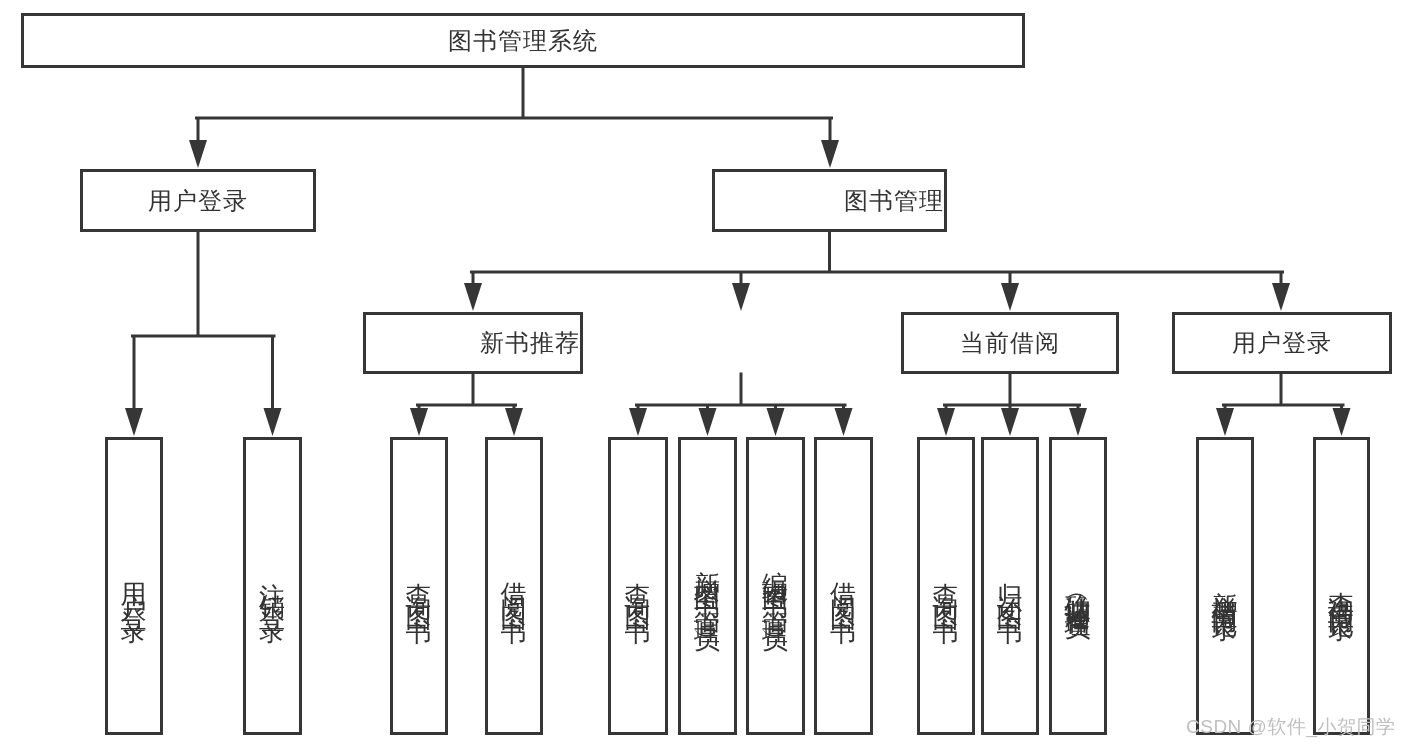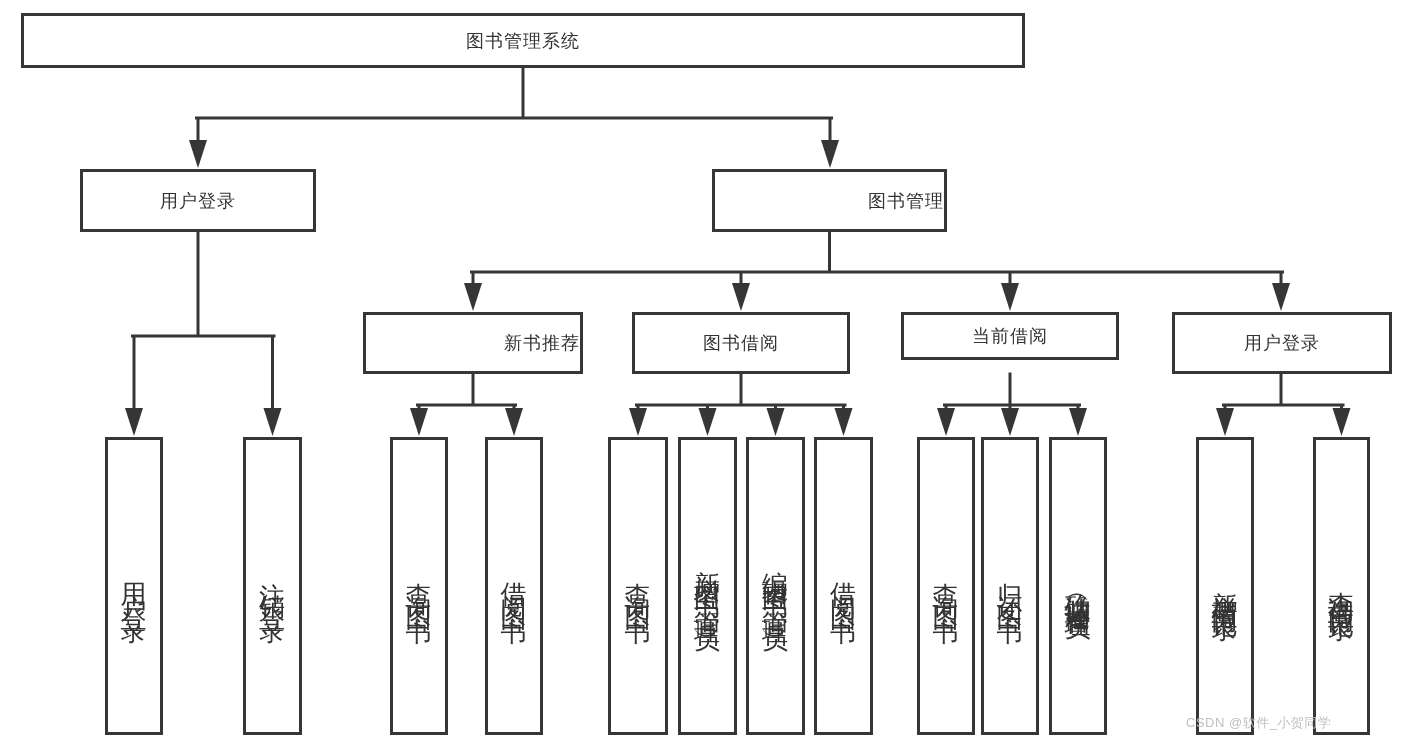--- a/index.html
+++ b/index.html
@@ -15,32 +15,32 @@
     font-family:"Liberation Sans","DejaVu Sans",sans-serif;
     overflow:hidden;
   }
   .wires{position:absolute;left:0;top:0;z-index:1;color:var(--line,#363636);}
   .node{
     position:absolute;z-index:2;box-sizing:border-box;
     background:#fff;border:3px solid var(--line,#363636);
     display:flex;align-items:center;justify-content:center;
     color:var(--text,#333);
   }
-  .hlabel{font-size:18px;letter-spacing:1px;white-space:nowrap;}
+  .hlabel{font-size:24px;letter-spacing:1px;white-space:nowrap;}
   .leaf span{
     writing-mode:vertical-rl;text-orientation:mixed;
     font-size:26px;line-height:1;white-space:nowrap;
   }
   .sp4 span{letter-spacing:12px;}
   .sp6 span{letter-spacing:5px;}
   .sp8 span{letter-spacing:8px;}
   .sp9 span{letter-spacing:3px;}
   .watermark{
     position:absolute;z-index:5;left:1186px;top:714px;
-    font-size:13px;color:var(--watermark-color,#bfbfbf);
+    font-size:19px;color:var(--watermark-color,#bfbfbf);
     white-space:nowrap;letter-spacing:0.5px;
   }
 </style>
 </head>
 <body>
 
 <div class="stage">
 
   <svg class="wires" width="1405" height="747" aria-hidden="true">
     <g stroke="currentColor" stroke-width="3" fill="none" stroke-linecap="square">
@@ -82,24 +82,21 @@
   <div class="node" style="left:80px;top:169px;width:236px;height:63px;">
     <span class="hlabel">用户登录</span>
   </div>
   <div class="node" style="left:712px;top:169px;width:235px;height:63px;justify-content:flex-end;">
     <span class="hlabel">图书管理</span>
   </div>
 
   <div class="node" style="left:363px;top:312px;width:220px;height:62px;justify-content:flex-end;">
     <span class="hlabel">新书推荐</span>
   </div>
-  <div class="node" style="left:632px;top:312px;width:218px;height:62px;">
-    <span class="hlabel">图书借阅</span>
-  </div>
-  <div class="node" style="left:901px;top:312px;width:218px;height:48px;">
+  <div class="node" style="left:901px;top:312px;width:218px;height:62px;">
     <span class="hlabel">当前借阅</span>
   </div>
   <div class="node" style="left:1172px;top:312px;width:220px;height:62px;">
     <span class="hlabel">用户登录</span>
   </div>
 
   <div class="node leaf sp4" style="left:105px;top:437px;width:58px;height:298px;">
     <span>用户登录</span>
   </div>
   <div class="node leaf sp4" style="left:243px;top:437px;width:59px;height:298px;">

